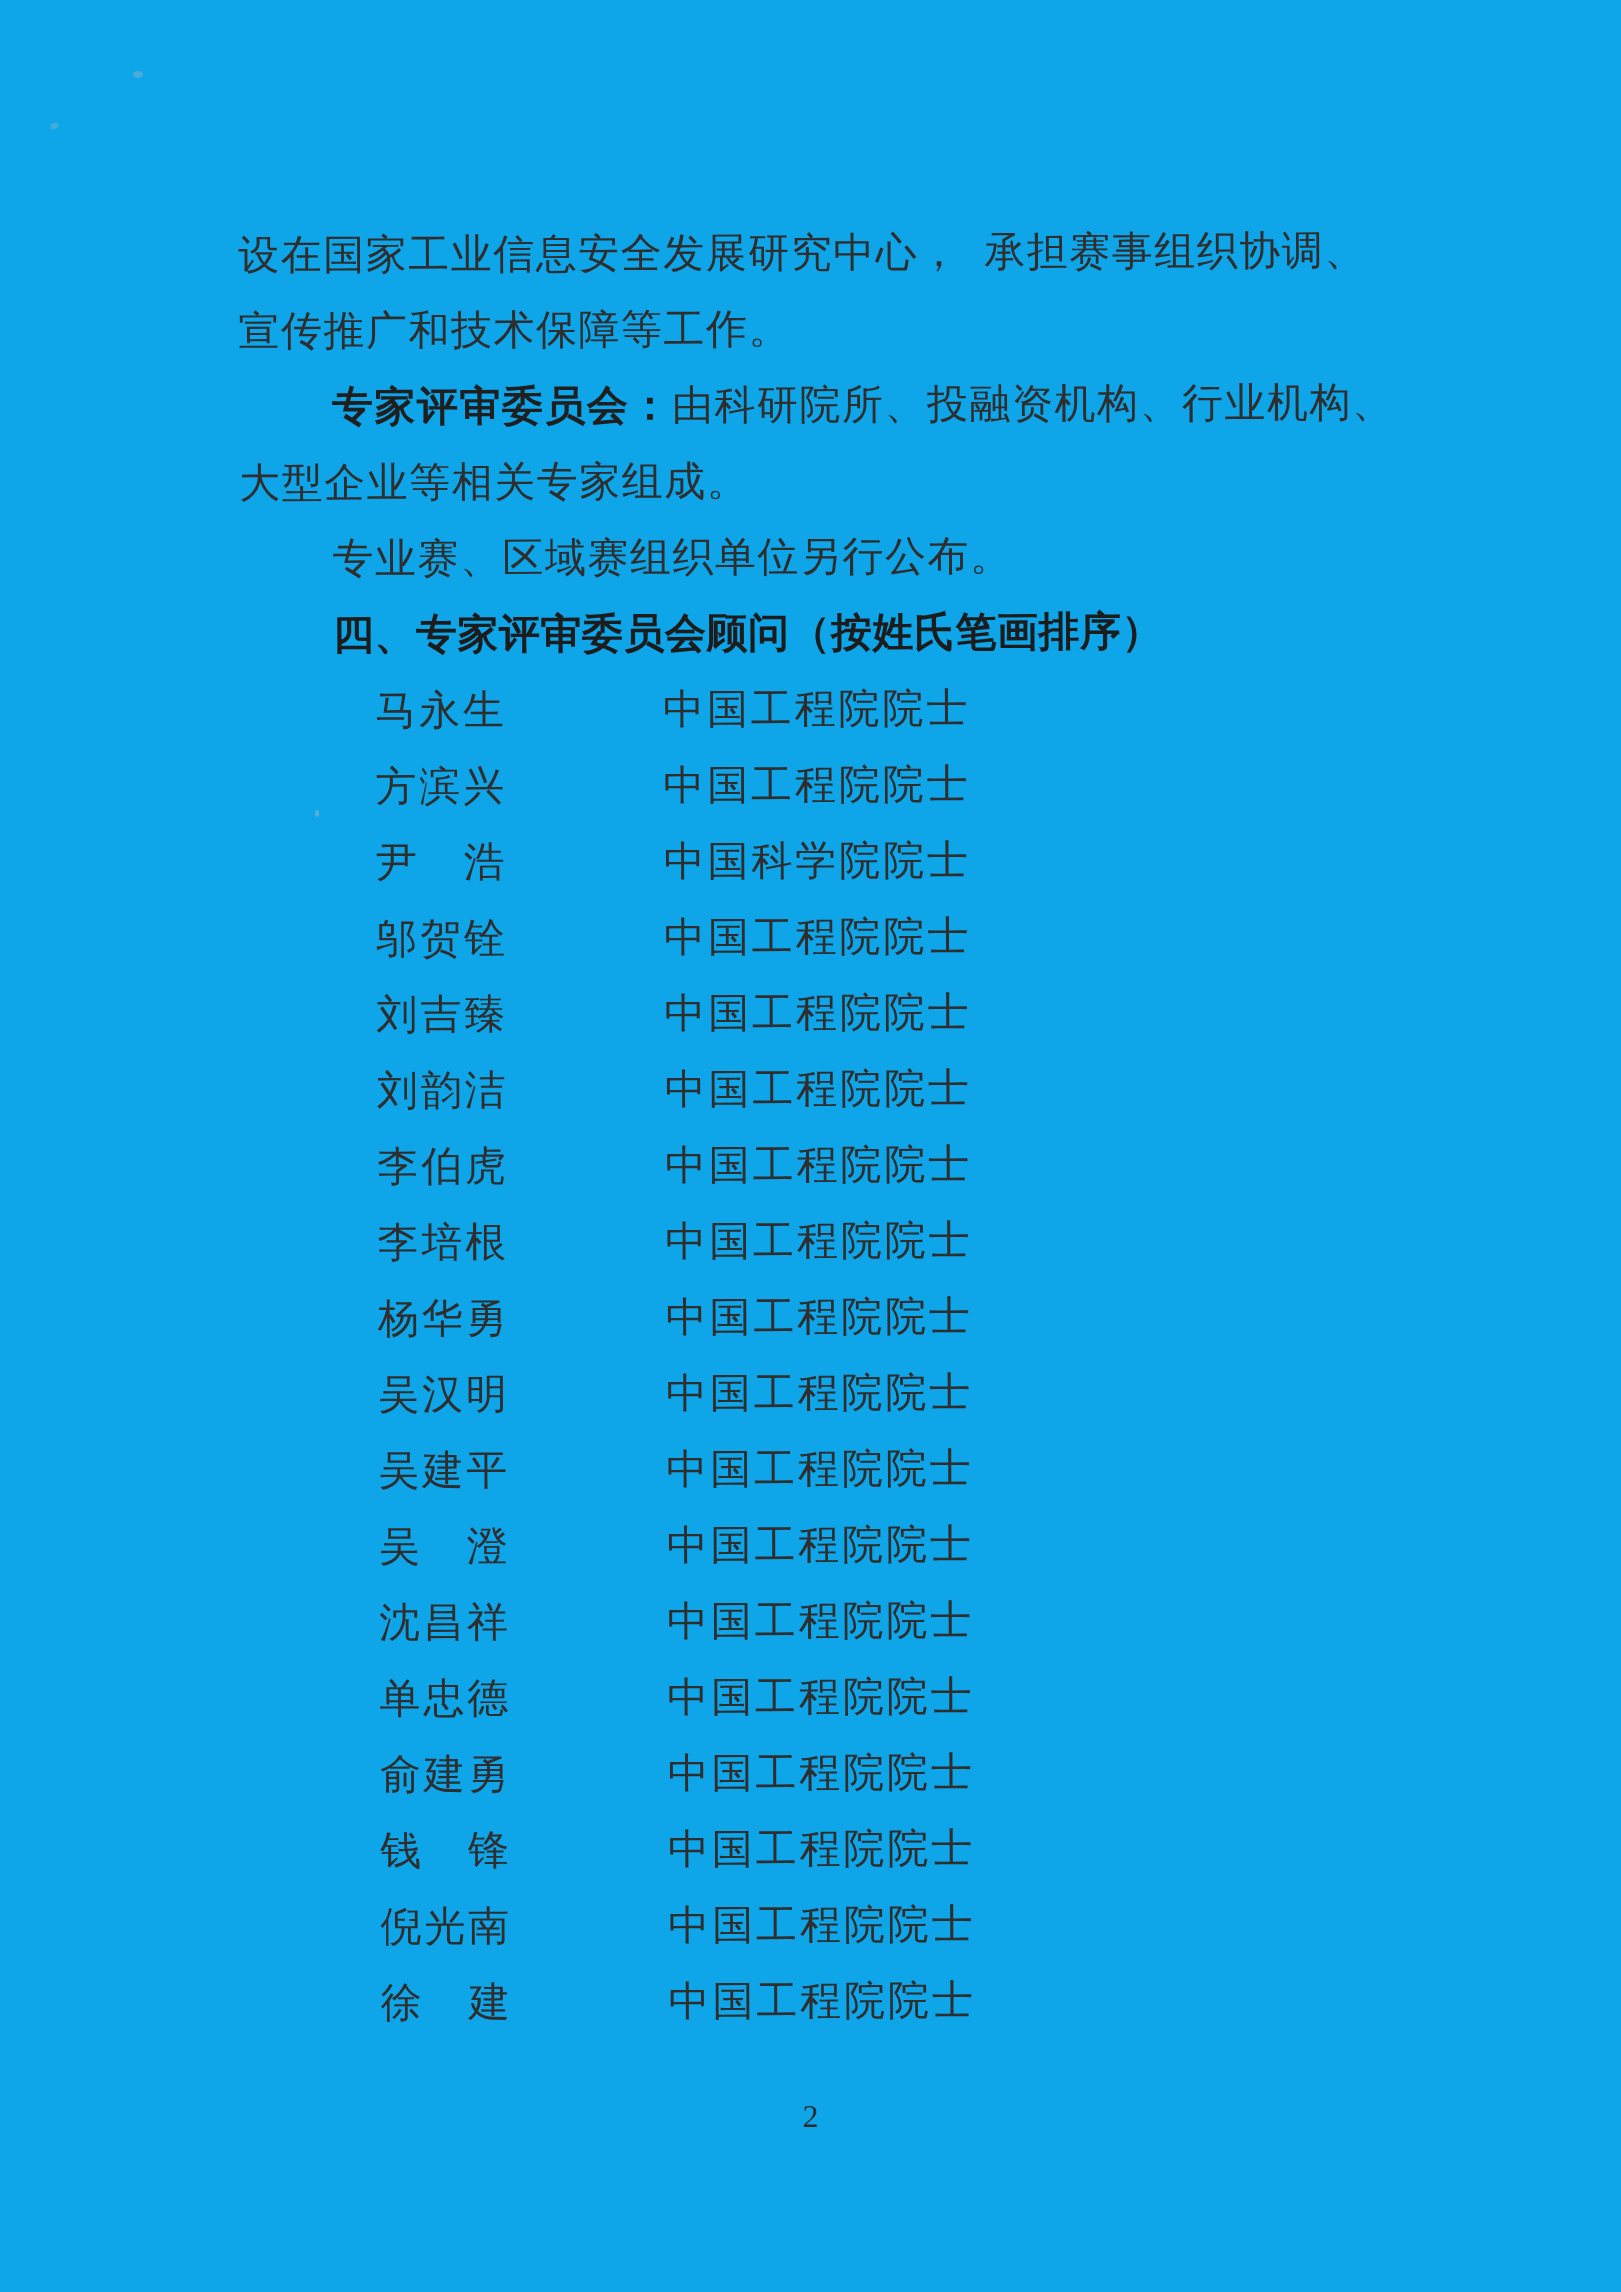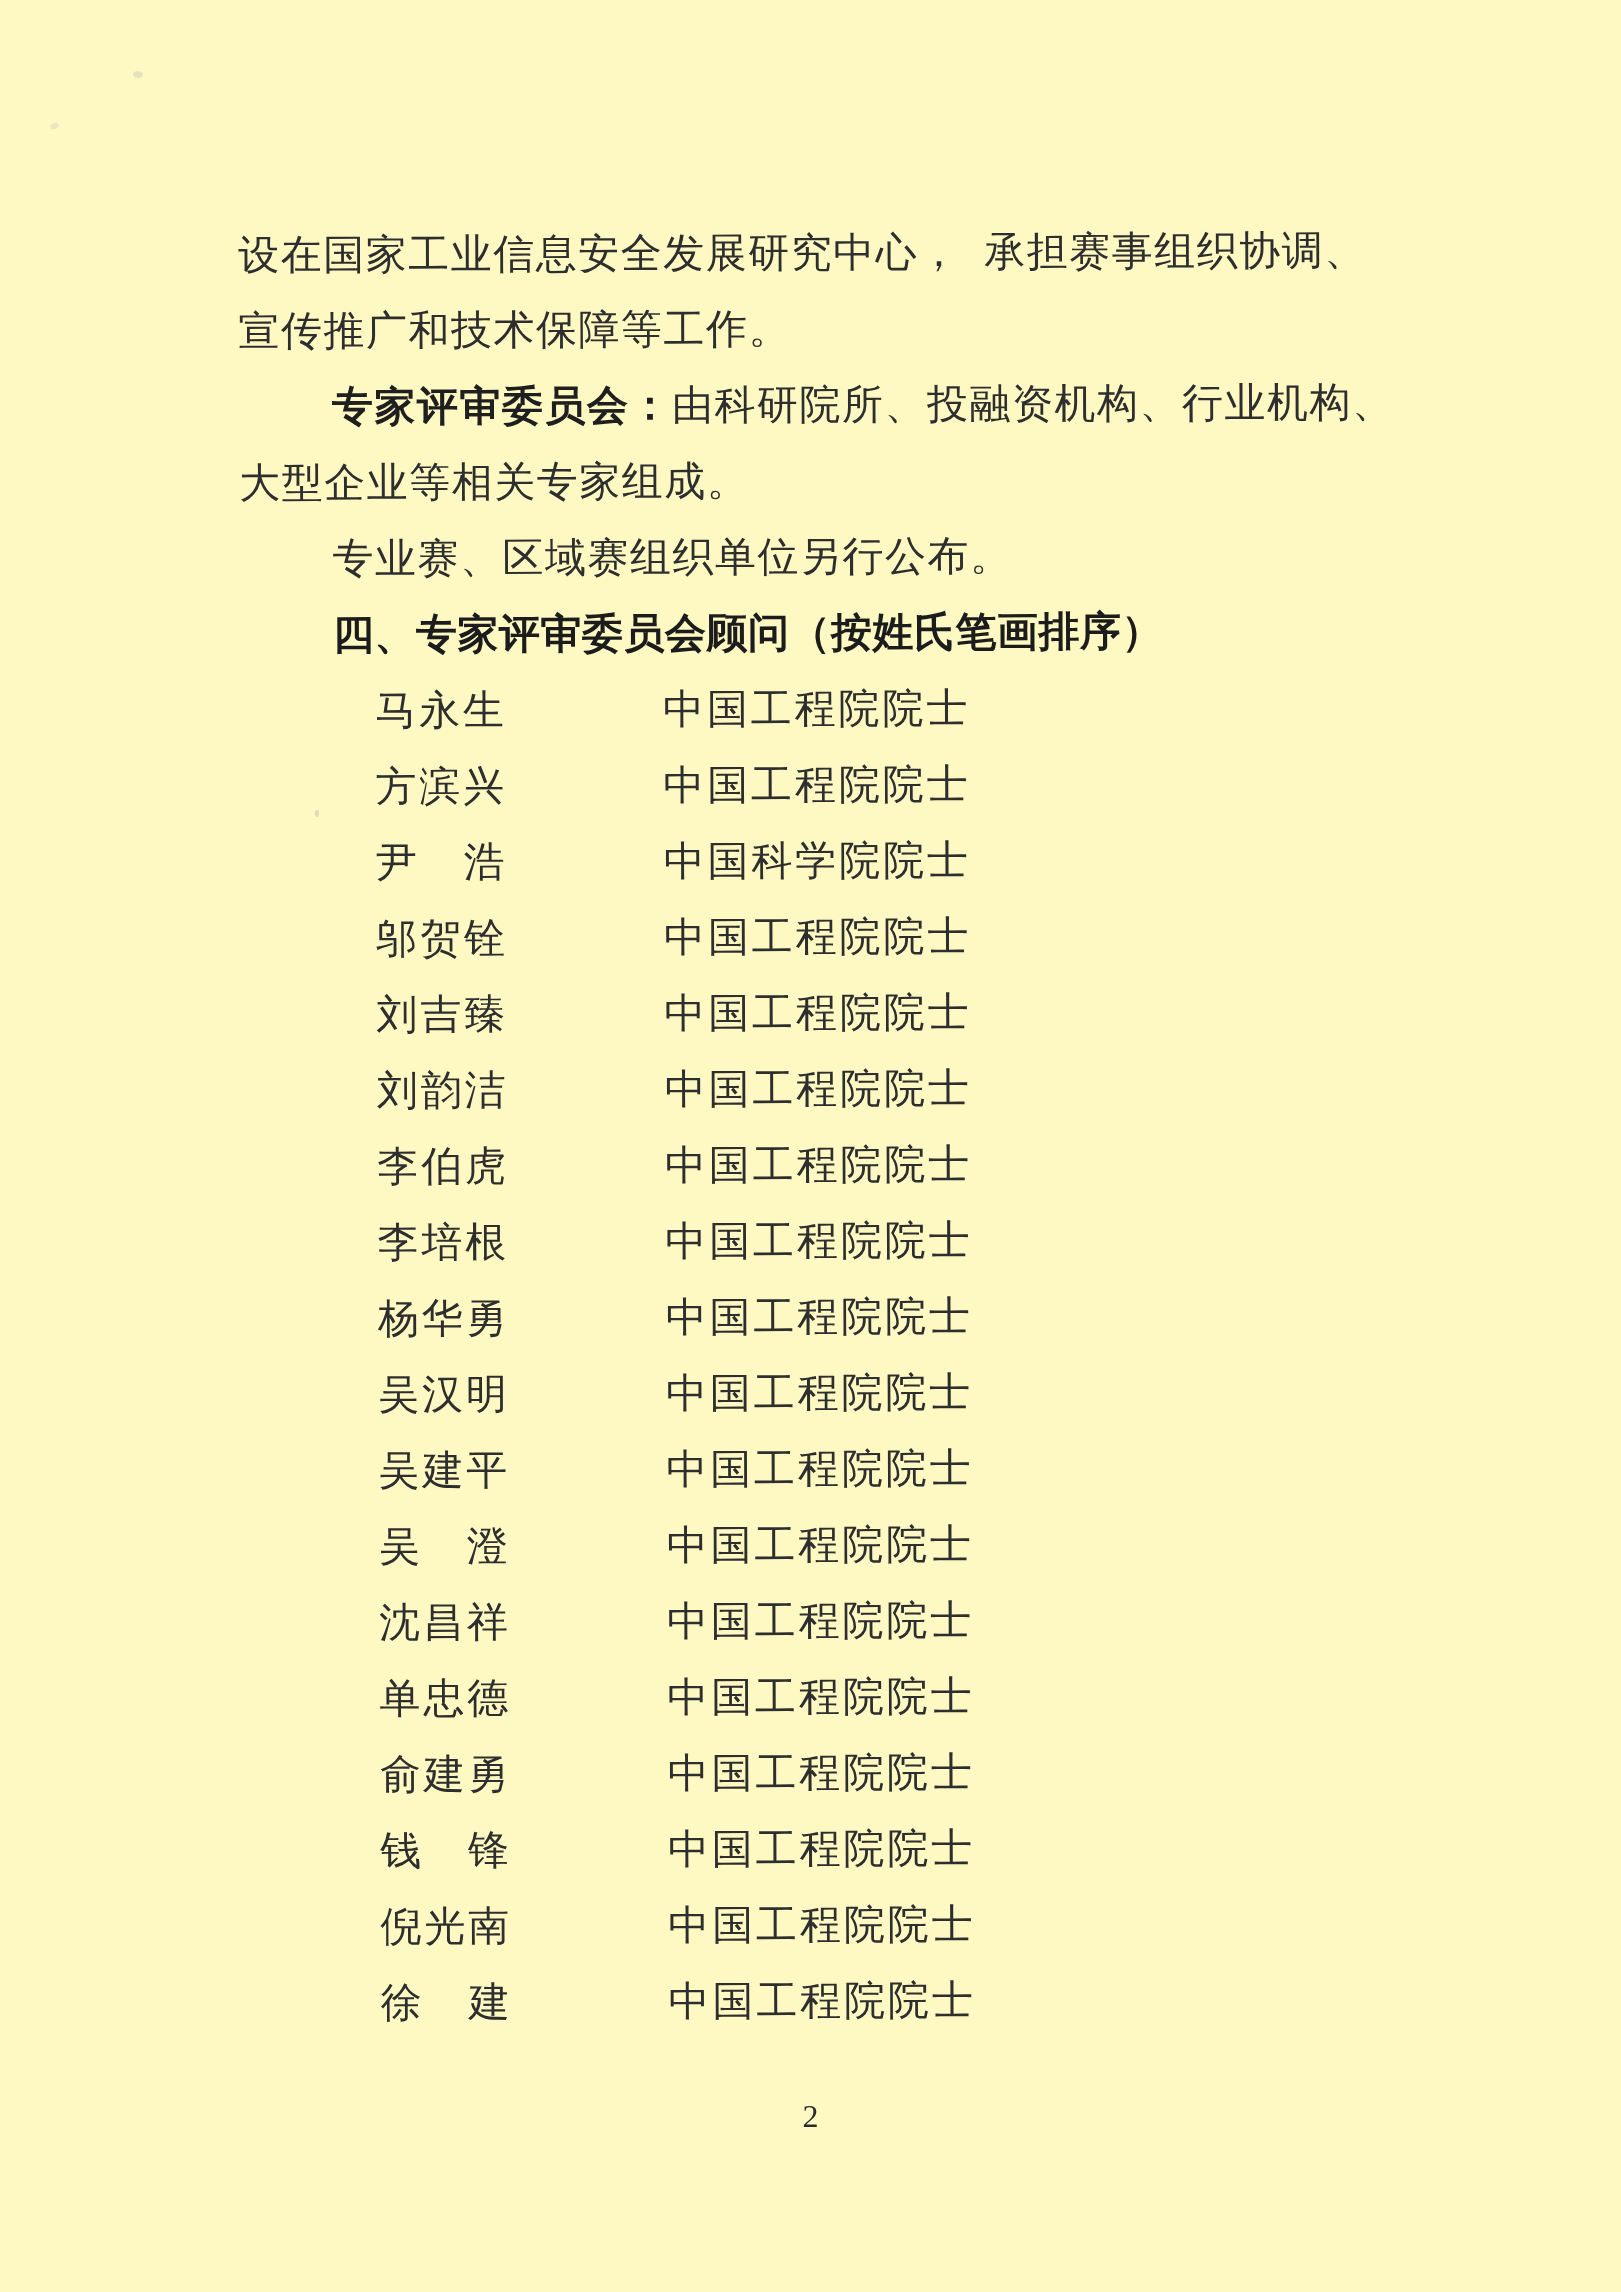--- a/index.html
+++ b/index.html
@@ -6,21 +6,21 @@
   body {
     width: 1621px; height: 2293px;
     background: #fdfdfc;
     position: relative;
     overflow: hidden;
     font-family: "Liberation Serif", "DejaVu Serif", serif;
     color: #2e2e2e;
   }
   .page {
     position: absolute; inset: 0;
-    background: #fef9c3;
+    background: #0ea5e9;
     padding-left: 21px;
   }
   .doc {
     position: absolute;
     left: 242px; top: 217px;
     width: 1176px;
     font-size: 41px;
     letter-spacing: 1.5px;
     line-height: 76px;
     transform: rotate(-0.25deg);

